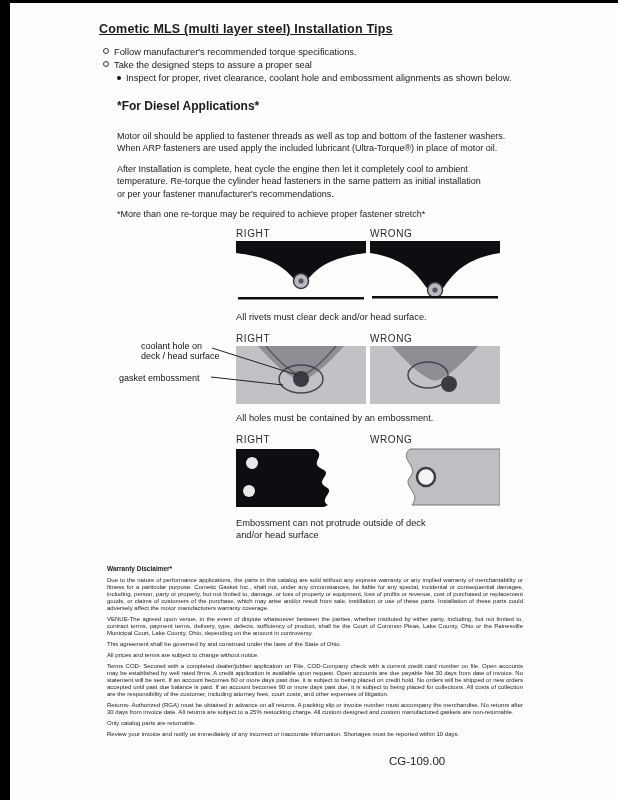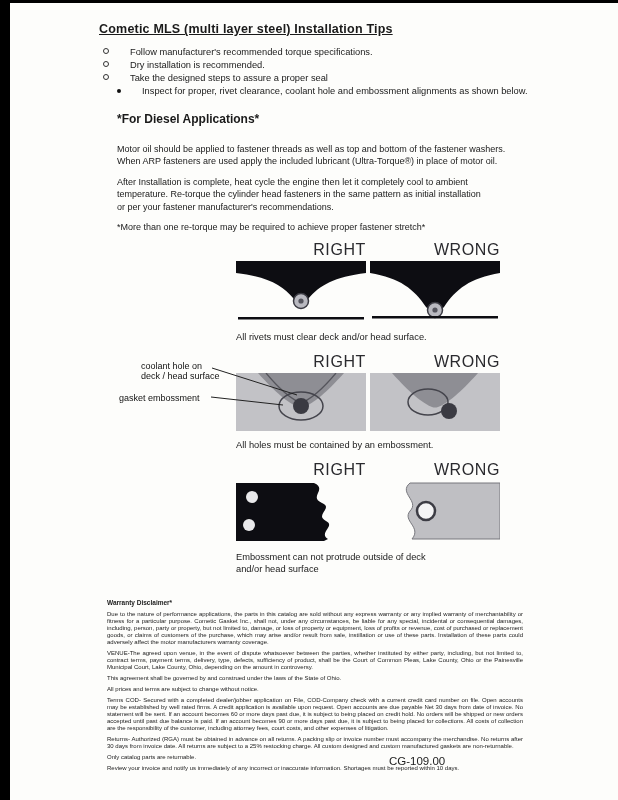--- a/index.html
+++ b/index.html
@@ -7,36 +7,36 @@
   .page{position:relative;width:618px;height:800px;background:#fdfdfb;overflow:hidden;
         font-family:"Liberation Sans",sans-serif;color:#1a1a1a;text-decoration:underline;}
   .edge-left{position:absolute;left:0;top:0;width:10px;height:800px;background:#000;}
   .edge-top{position:absolute;left:0;top:0;width:618px;height:3px;background:#000;}
   .content{position:absolute;left:99px;top:16px;width:430px;}
 
   .doc-title{font-size:12.5px;font-weight:bold;text-decoration:underline;
              margin:6px 0 10px 0;letter-spacing:0.2px;}
 
   .tips{margin-left:4px;}
-  .tip{display:flex;align-items:baseline;font-size:9.3px;line-height:13px;white-space:nowrap;gap:16px;}
+  .tip{display:flex;align-items:baseline;font-size:9.3px;line-height:13px;white-space:nowrap;}
   .marker-circle{flex:0 0 auto;width:4px;height:4px;border:1px solid #333;border-radius:50%;
                  margin-right:5px;position:relative;top:-1px;}
   .sub-tips{margin-left:14px;}
   .marker-dot{flex:0 0 auto;width:4px;height:4px;background:#111;border-radius:50%;
               margin-right:5px;position:relative;top:-1px;}
 
   .diesel{margin-left:18px;margin-top:14px;}
   .diesel-heading{font-size:12px;font-weight:bold;margin-bottom:17px;}
   .para{font-size:9px;line-height:12.4px;white-space:pre;margin-bottom:8px;}
 
   .figures{margin-top:6px;}
   .fig-row{position:relative;margin-bottom:10px;}
   .fig-grid{margin-left:137px;display:flex;gap:4px;position:relative;z-index:1;}
   .fig-col{width:130px;}
-  .fig-label{text-align:right;font-size:16px;color:#2a2a2e;letter-spacing:0.6px;
+  .fig-label{text-align:left;font-size:10px;color:#2a2a2e;letter-spacing:0.6px;
              margin-bottom:2px;}
   .fig-caption{margin-left:137px;font-size:9.3px;line-height:12px;margin-top:4px;
                white-space:pre-line;}
   .side-label{position:absolute;font-size:9px;line-height:10px;color:#111;z-index:2;}
   .side-label.coolant{left:42px;top:8px;white-space:pre-line;}
   .side-label.emboss{left:20px;top:40px;}
   .pointer-svg{position:absolute;left:0;top:0;z-index:2;pointer-events:none;}
 
   .warranty{margin-left:8px;margin-top:24px;width:416px;}
   .warranty-heading{font-size:6.5px;font-weight:bold;margin-bottom:5px;}
@@ -52,24 +52,20 @@
   <div class="edge-top"></div>
 
   <div class="content">
 
     <div class="doc-title">Cometic MLS (multi layer steel) Installation Tips</div>
 
     <div class="tips">
       <div class="tip">
         <span class="marker-circle"></span>
         <span>Follow manufacturer's recommended torque specifications.</span>
-      </div>
-      <div class="tip">
-        <span class="marker-circle"></span>
-        <span>Dry installation is recommended.</span>
       </div>
       <div class="tip">
         <span class="marker-circle"></span>
         <span>Take the designed steps to assure a proper seal</span>
       </div>
       <div class="sub-tips">
         <div class="tip">
           <span class="marker-dot"></span>
           <span>Inspect for proper, rivet clearance, coolant hole and embossment alignments as shown below.</span>
         </div>

